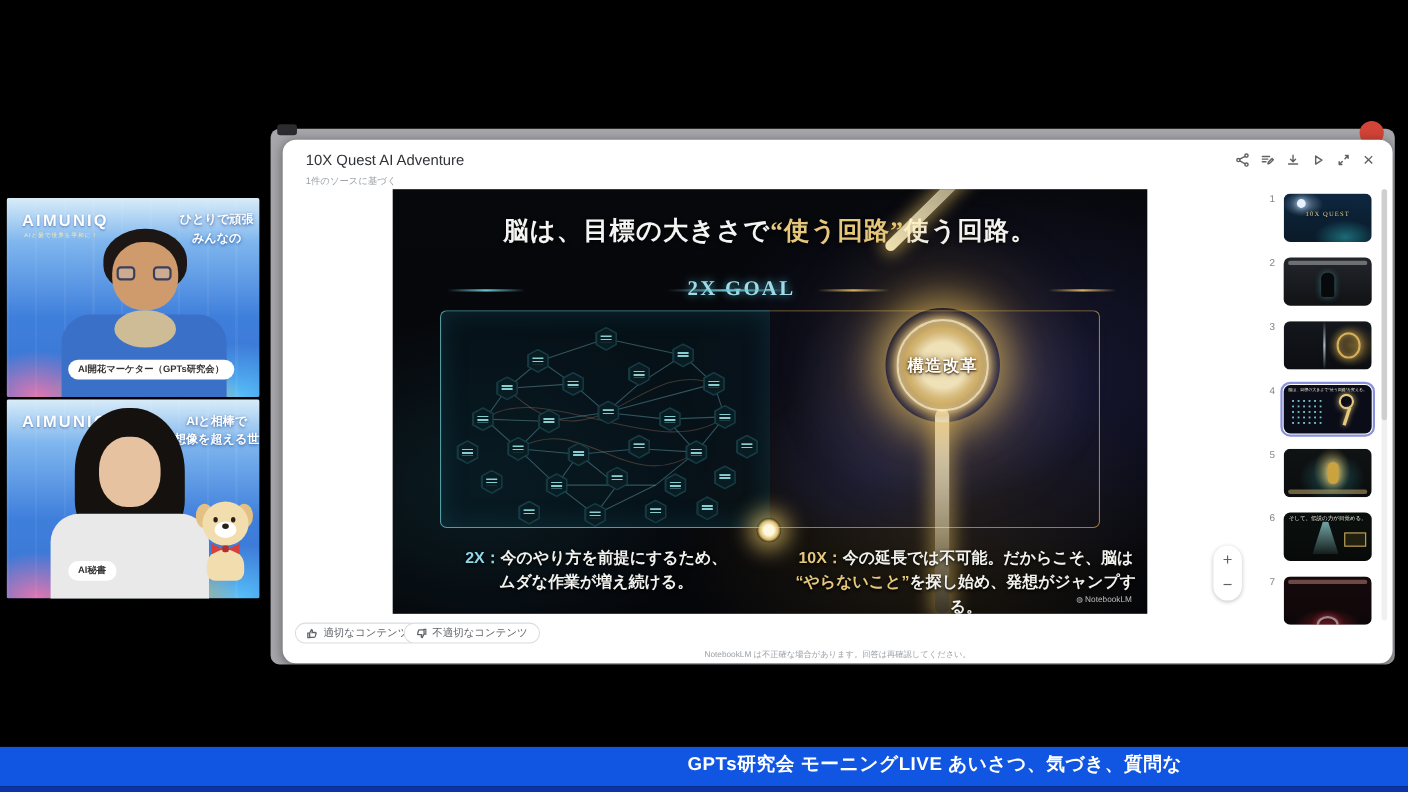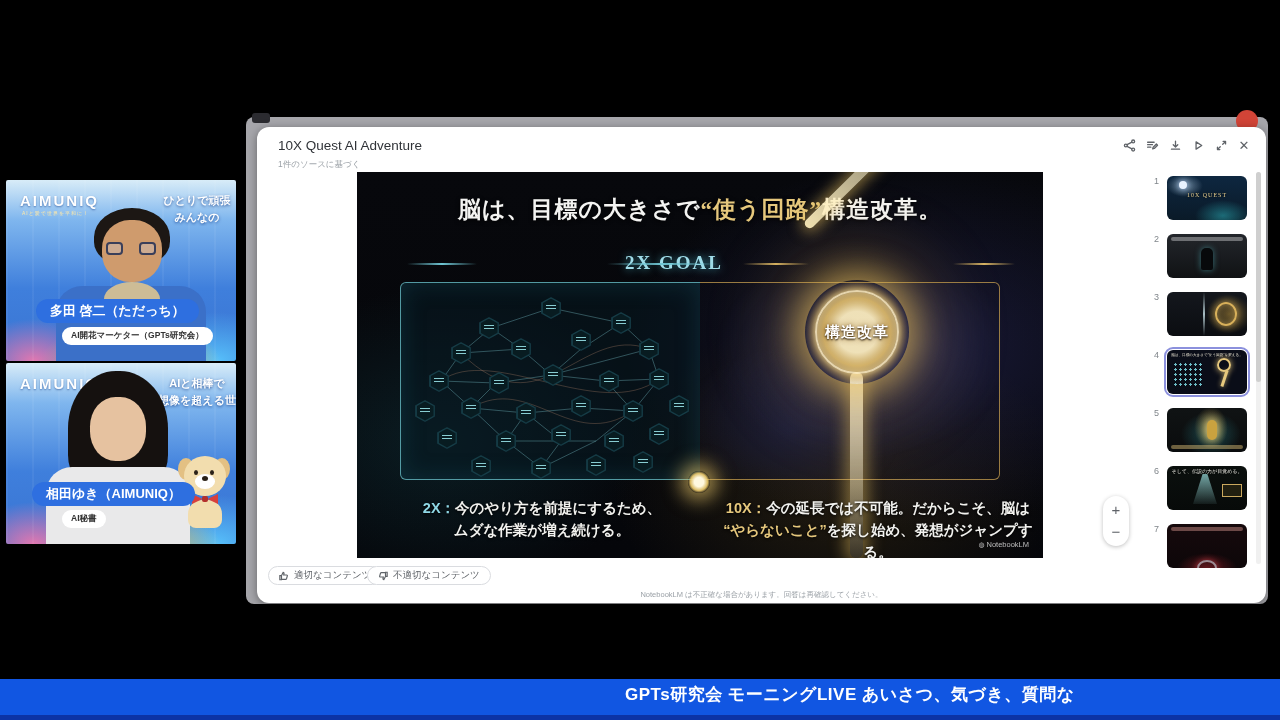--- a/index.html
+++ b/index.html
@@ -211,21 +211,20 @@
         <div>みんなの</div>
     </div>
     <div class="person" style="left:70px;top:28px;width:110px;height:153px;">
       <div class="p-hair" style="left:18px;top:0;width:76px;height:58px;"></div>
       <div class="p-face" style="left:26px;top:12px;width:60px;height:62px;"></div>
       <div class="p-glass" style="left:30px;top:34px;"></div>
       <div class="p-glass" style="left:63px;top:34px;"></div>
       <div class="p-body" style="left:-20px;top:78px;width:150px;height:80px;background:#3b70c8;"></div>
       <div class="p-scarf" style="left:28px;top:74px;width:56px;height:34px;"></div>
     </div>
-    <div class="name-pill">多田 啓二（ただっち）</div>
     <div class="role-pill">AI開花マーケター（GPTs研究会）</div>
   </div>
 
   <div class="cam cam2">
     <div class="streaks"></div>
     <div class="cam-logo">AIMUNIQ</div>
     <div class="cam-corner">
       <div>AIと相棒で</div>
         <div>想像を超える世</div>
     </div>
@@ -240,21 +239,20 @@
       <div class="m-head"></div>
       <div class="m-eye l"></div>
         <div class="m-eye r"></div>
       <div class="m-muzzle"></div>
         <div class="m-nose"></div>
       <div class="m-body"></div>
       <div class="m-bow"></div>
         <div class="m-bow2"></div>
         <div class="m-bowc"></div>
     </div>
-    <div class="name-pill">相田ゆき（AIMUNIQ）</div>
     <div class="role-pill">AI秘書</div>
   </div>
 
   <div class="backing"></div>
   <div class="tabstub"></div>
   <div class="avatar-peek"></div>
 
   <div class="card">
     <div class="card-title">10X Quest AI Adventure</div>
     <div class="card-sub">1件のソースに基づく</div>
@@ -287,21 +285,21 @@
       <div class="tbtn">
         <svg viewBox="0 0 16 16">
             <path d="M9.5 6.5L13 3M13 3h-3M13 3v3M6.5 9.5L3 13M3 13h3M3 13v-3"></path>
           </svg>
       </div>
       <div class="tbtn close">✕</div>
     </div>
 
     <div class="slide">
       <div class="slide-title">
-        <span>脳は、目標の大きさで</span><span class="em">“使う回路”</span><span>構造改革。</span>
+        <span>脳は、目標の大きさで</span><span class="em">“使う回路”</span><span>使う回路。</span>
       </div>
 
       <div class="goal-row">
         <div class="goal cy">2X GOAL</div>
       </div>
       <div class="goal-line gl-c" style="left:50px;width:70px;"></div>
       <div class="goal-line gl-c" style="left:250px;width:110px;"></div>
       <div class="goal-line gl-g" style="left:386px;width:66px;"></div>
       <div class="goal-line gl-g" style="left:596px;width:62px;"></div>
 

